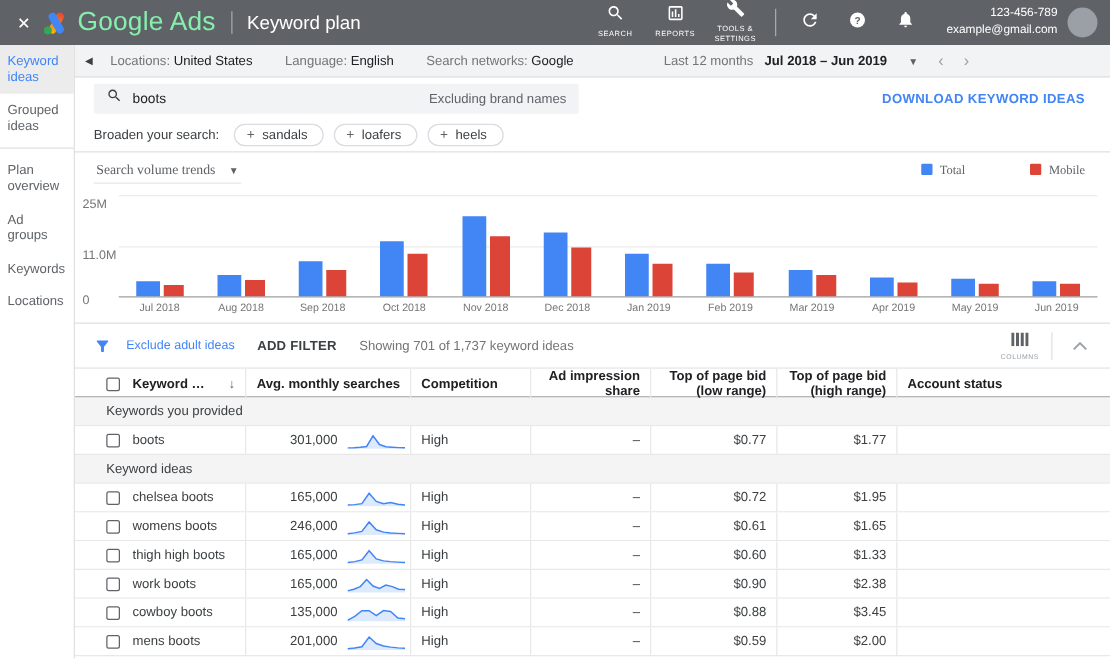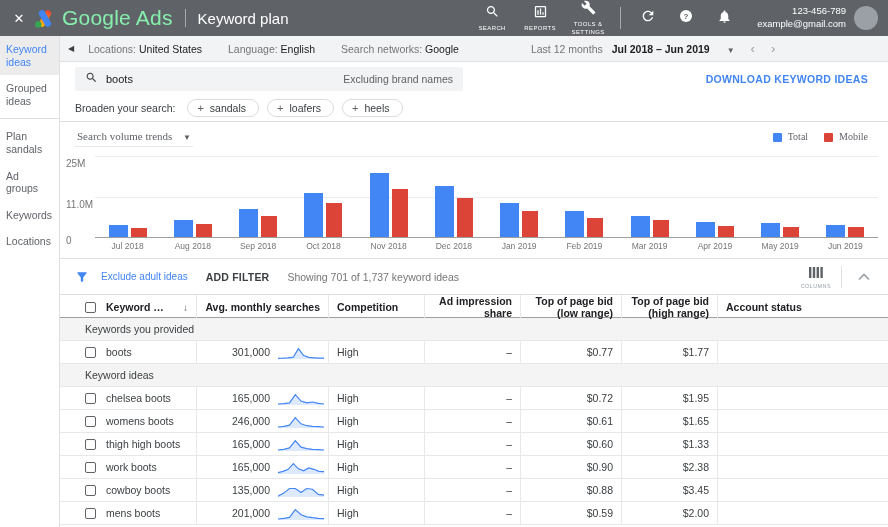--- a/index.html
+++ b/index.html
@@ -58,21 +58,21 @@
   .broaden-label { font-size:10.5px; color:#3c4043; margin-right:4px; }
   .chip { display:flex; align-items:center; gap:6px; border:1px solid #dadce0; border-radius:11px;
     padding:2px 12px 2px 9px; font-size:10.5px; color:#3c4043; cursor:pointer; background:#fff; }
   .chip .plus { font-size:11px; color:#5f6368; }
 
   
   .trends-head { height:28px; display:flex; align-items:center; padding:0 20px 0 15px;font-family:Liberation Serif, serif; }
   .trends-dd { font-size:11px; color:#5f6368; cursor:pointer; border-bottom:1px solid #e8e8e8; padding:4px 2px; }
   .trends-dd .dd-arrow { margin-left:8px; }
   .legend { margin-left:auto; display:flex; align-items:center; gap:16px; }
-  .legend-item { display:flex; align-items:flex-end; gap:6px; font-size:10px; color:#5f6368; cursor:default; }
+  .legend-item { display:flex; align-items:flex-start; gap:6px; font-size:10px; color:#5f6368; cursor:default;margin-left:36px; }
   .legend-swatch { width:9px; height:9px; border-radius:1px; }
 
   
   .chart-block { height:108px; position:relative; padding:6px 10px 0 35px; }
   .plot { position:relative; height:82px; }
   .gridline { position:absolute; left:0; right:0; height:1px; background:#ececec; }
   .gl-top { top:0; } .gl-mid { top:41px; }
   .baseline { position:absolute; left:0; right:0; bottom:0; height:1px; background:#9e9e9e; }
   .ylabel { position:absolute; font-size:10px; color:#757575; width:30px; text-align:left; left:6px; }
   .yl-25 { top:8px; } .yl-12 { top:49px; } .yl-0 { top:85px; }
@@ -189,21 +189,21 @@
     <div class="avatar"></div>
   </div>
 </div>
 
 <div class="shell">
 
   <div class="sidebar">
     <div class="side-item active">Keyword ideas</div>
     <div class="side-item">Grouped ideas</div>
     <div class="side-sep"></div>
-    <div class="side-item">Plan sandals</div>
+    <div class="side-item">Plan overview</div>
     <div class="side-item">Ad groups</div>
     <div class="side-item">Keywords</div>
     <div class="side-item">Locations</div>
   </div>
 
   <div class="main">
 
     <div class="toolbar">
       <span class="collapse-arrow">◀</span>
       <span class="tb-item">

